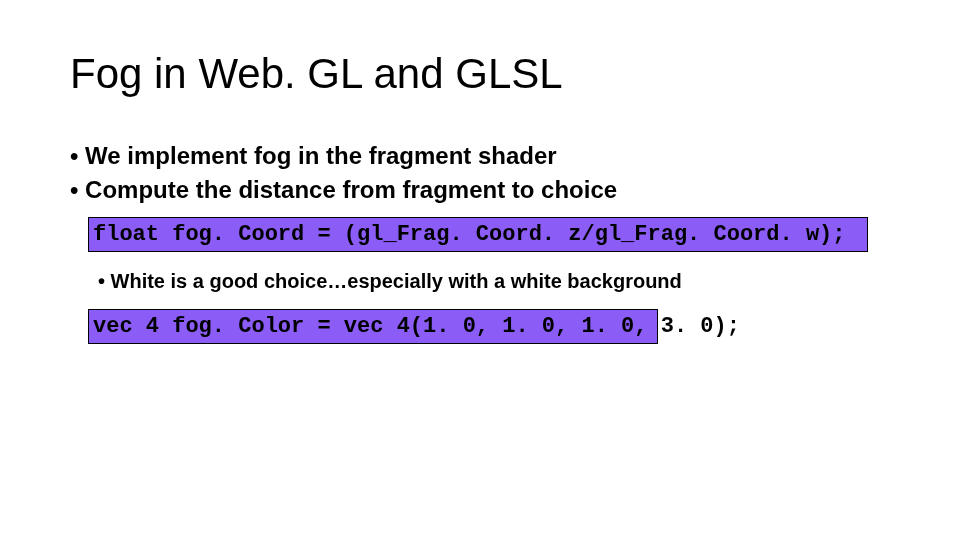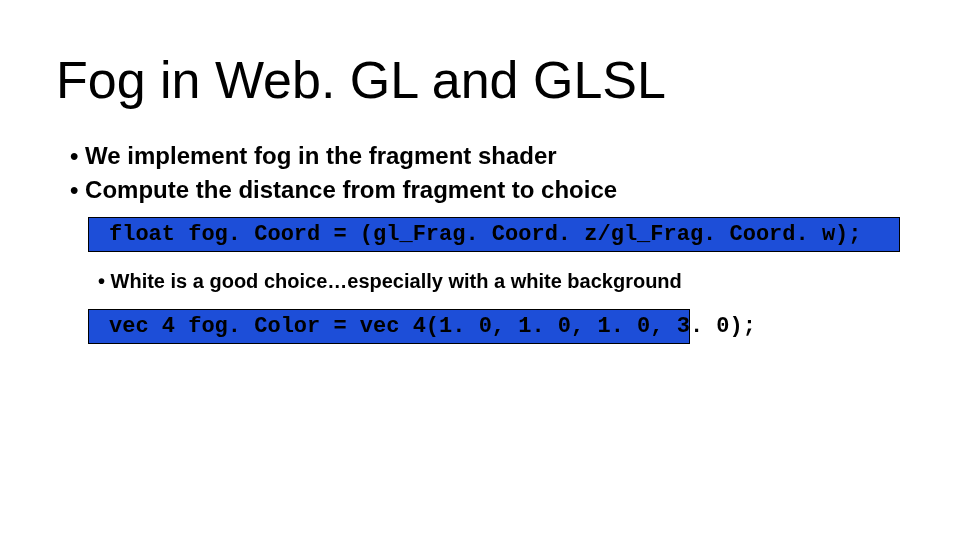--- a/index.html
+++ b/index.html
@@ -13,23 +13,23 @@
     overflow: hidden;
   }
   .slide {
     position: relative;
     width: 960px;
     height: 540px;
     box-sizing: border-box;
   }
   .title {
     position: absolute;
-    left: 56px;
+    left: 70px;
     top: 50px;
-    font-size: 52px;
+    font-size: 42px;
     font-weight: 400;
     letter-spacing: 0px;
   }
   .body {
     position: absolute;
     left: 70px;
     top: 140px;
     right: 70px;
     font-weight: bold;
   }
@@ -46,22 +46,22 @@
     line-height: 1.35;
     margin: 2px 0 6px 28px;
   }
   .b2::before {
     content: "• ";
   }
   .codebox {
     font-family: "Courier New", Courier, monospace;
     font-size: 22px;
     border: 1px solid #000;
-    background: #1d4ed8;
-    padding: 4px 20px;
+    background: #8b5cf6;
+    padding: 4px 4px;
     margin: 8px 0 14px 18px;
     display: inline-block;
     white-space: pre;
   }
 </style>
 </head>
 <body>
 
 <div class="slide">
 

